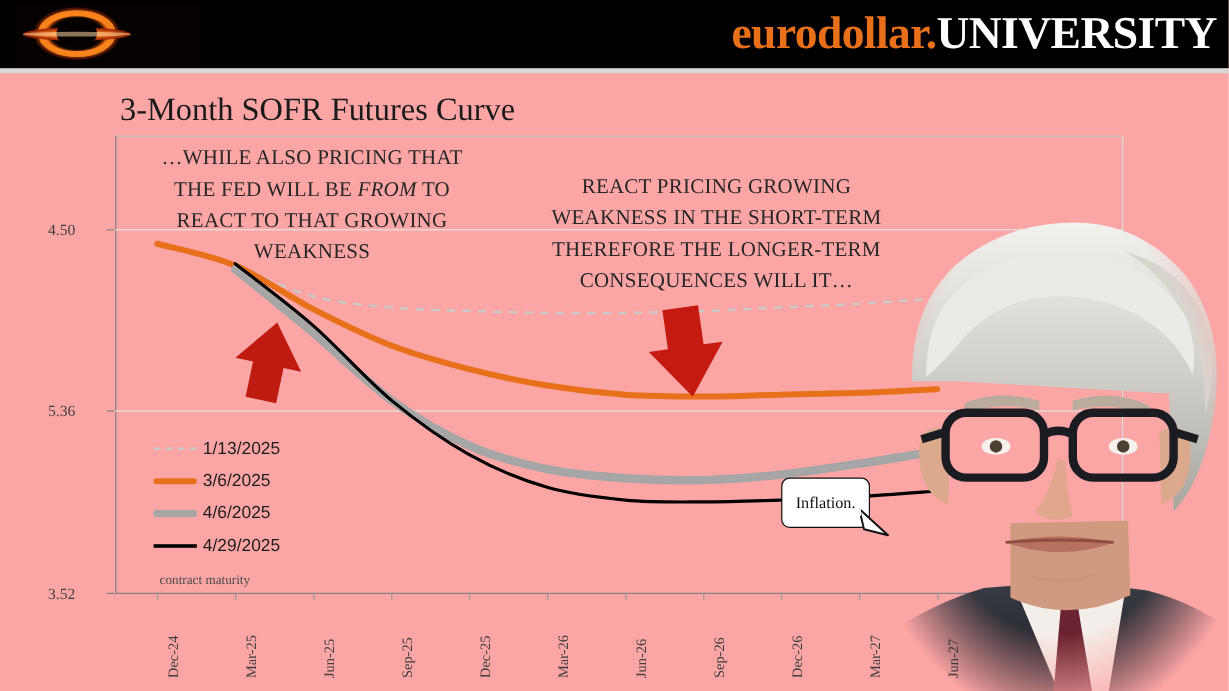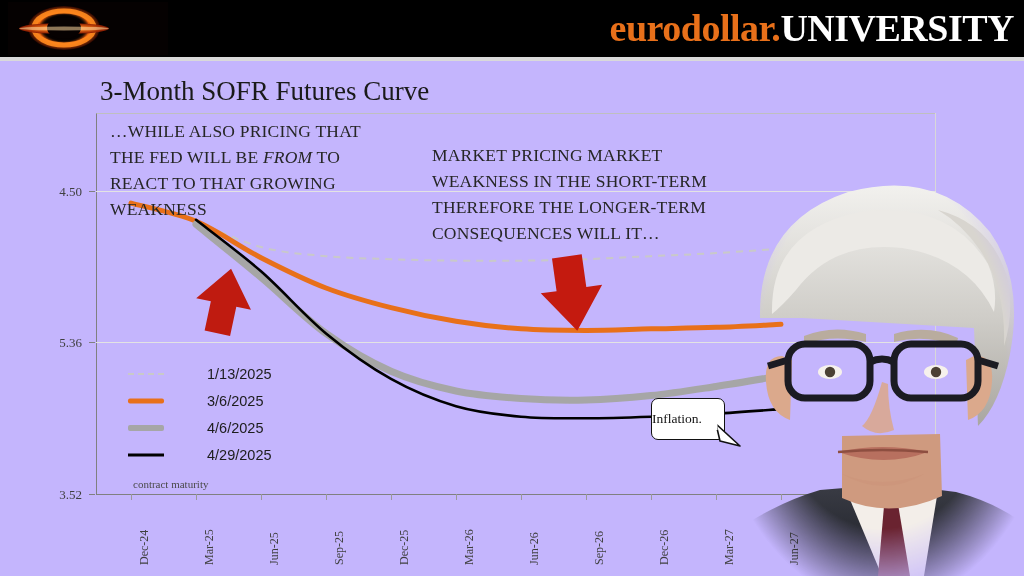--- a/index.html
+++ b/index.html
@@ -2,21 +2,21 @@
 <html><head>
 <meta charset="utf-8">
 <style>
   html,body{margin:0;padding:0;}
   body{
     width:1024px;height:576px;overflow:hidden;
     background:#ffffff;
     font-family:"Liberation Serif", serif;
     position:relative;
   }
-  #root{position:absolute;inset:0;background:#c4b5fd;}
+  #root{position:absolute;inset:0;background:#fca5a5;}
 
   
   .header{
     position:absolute;left:0;top:0;width:1024px;height:57px;
     background:#000000;overflow:hidden;
   }
   .header-rule{
     position:absolute;left:0;top:57px;width:1024px;height:4px;background:#d9d9d9;
   }
   .logo{
@@ -48,21 +48,21 @@
     border-left:1px solid #808080;
     box-sizing:border-box;
   }
   .plot-right-edge{
     position:absolute;left:935px;top:113px;width:1px;height:382px;background:#d8d8d8;
   }
   .gridline{position:absolute;left:96px;width:840px;height:1px;background:#e3e3e3;}
   .axis-x{position:absolute;left:96px;top:494px;width:840px;height:1px;background:#808080;}
 
   .ytick-label{
-    position:absolute;right:0;width:42px;text-align:right;
+    position:absolute;right:0;width:42px;
     font-size:13px;color:#3f3f3f;font-family:"Liberation Serif", serif;
   }
   .ytick-mark{position:absolute;width:6px;height:1px;background:#808080;}
 
   .xtick-mark{position:absolute;top:494px;width:1px;height:6px;background:#9a9a9a;}
   .xtick-label{
     position:absolute;top:503px;
     font-size:12px;color:#3f3f3f;font-family:"Liberation Serif", serif;
     white-space:nowrap;
     transform-origin:left top;
@@ -75,51 +75,51 @@
   }
 
   
   .series-layer{position:absolute;left:0;top:0;width:1024px;height:576px;}
 
   
   .annot{
     position:absolute;
     font-family:"Liberation Serif", serif;
     color:#262626;font-size:17.5px;line-height:26px;
-    letter-spacing:0.2px;
+    text-align:center;letter-spacing:0.2px;
   }
   .annot .it{font-style:italic;}
   .annot-left{left:110px;top:118px;width:300px;}
   .annot-right{left:432px;top:142px;width:330px;}
 
   
   .legend{position:absolute;left:128px;top:360px;width:170px;}
   .legend-row{
-    display:flex;align-items:center;height:27px;gap:38px;
+    display:flex;align-items:center;height:27px;
   }
   .legend-swatch{
     width:36px;height:14px;position:relative;margin-right:5px;flex:0 0 36px;
   }
   .legend-swatch i{
     position:absolute;left:0;right:0;top:50%;transform:translateY(-50%);display:block;
   }
   .sw-dashed i{height:0;border-top:2px dashed #c9c9c9;}
   .sw-orange i{height:5px;background:#e8701a;border-radius:2px;}
   .sw-gray i{height:6px;background:#a6a6a6;border-radius:2px;}
   .sw-black i{height:3px;background:#000000;}
   .legend-label{
     font-family:"Liberation Sans", sans-serif;
     font-size:14.5px;color:#1d1d1d;
   }
 
   
   .callout{
     position:absolute;left:651px;top:398px;width:72px;height:40px;
     background:#ffffff;border:1.6px solid #111;border-radius:7px;
-    display:flex;align-items:center;justify-content:flex-start;
+    display:flex;align-items:center;justify-content:center;
     font-family:"Liberation Serif", serif;font-size:13.5px;color:#111;
     z-index:6;
   }
   .callout-tail{
     position:absolute;left:716px;top:424px;width:26px;height:24px;z-index:6;
   }
 
   
   .photo{
     position:absolute;left:742px;top:168px;width:282px;height:408px;
@@ -220,21 +220,21 @@
   </svg>
 
   <div class="annot annot-left">
     <div>…WHILE ALSO PRICING THAT</div>
     <div><span>THE FED WILL BE </span><span class="it">FROM</span><span> TO</span></div>
     <div>REACT TO THAT GROWING</div>
     <div>WEAKNESS</div>
   </div>
 
   <div class="annot annot-right">
-    <div>MARKET PRICING MARKET</div>
+    <div>REACT PRICING GROWING</div>
     <div>WEAKNESS IN THE SHORT-TERM</div>
     <div>THEREFORE THE LONGER-TERM</div>
     <div>CONSEQUENCES WILL IT…</div>
   </div>
 
   <div class="legend">
     <div class="legend-row">
       <span class="legend-swatch sw-dashed">
           <i></i>
         </span>

